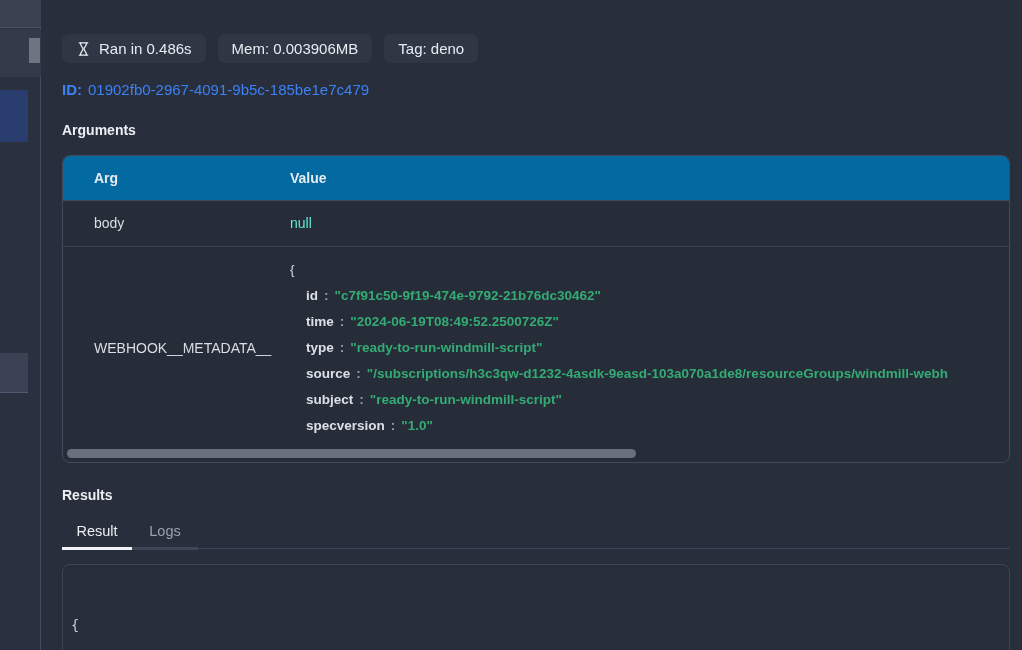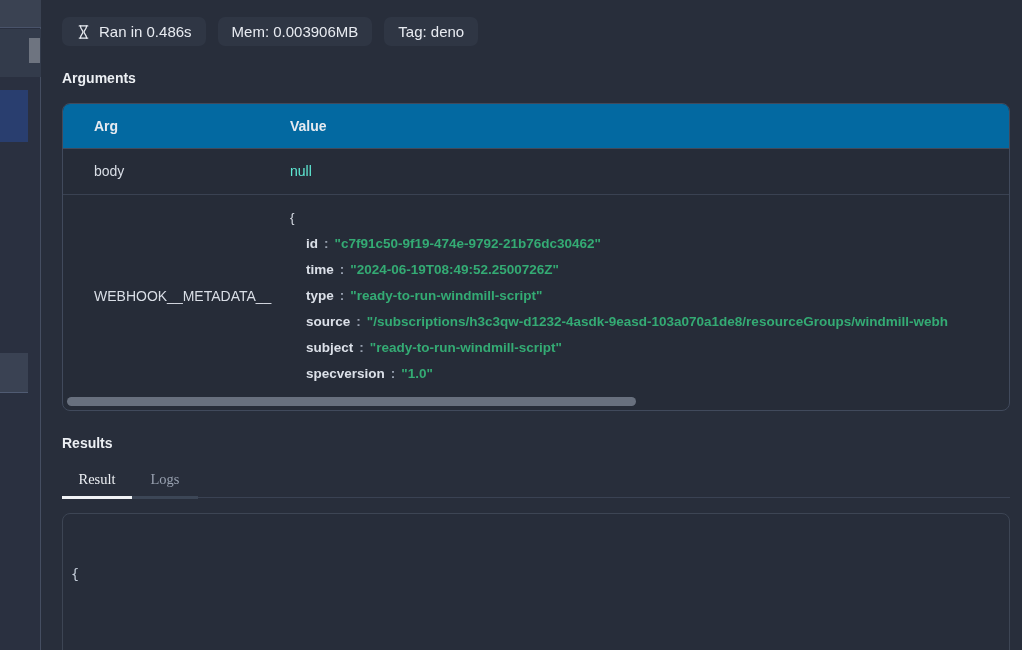--- a/index.html
+++ b/index.html
@@ -22,21 +22,21 @@
     background: #333b4b; }
   .sb-thumb { position: absolute; left: 29px; top: 38px; width: 11px; height: 25px;
     background: #6e7480; }
   .sb-blue { position: absolute; left: 0; top: 90px; width: 28px; height: 52px;
     background: #293e6f; }
   .sb-lower { position: absolute; left: 0; top: 353px; width: 28px; height: 40px;
     background: #3a4253; border-bottom: 1px solid #505b73; }
 
   
   .main { position: absolute; left: 42px; top: 0; width: 980px; height: 468px;
-    padding: 0 12px 0 20px; }
+    padding: 17px 12px 0 20px; }
 
   .badges { display: flex; gap: 12px; margin-top: 17px; }
   .badge {
     display: inline-flex; align-items: center;
     height: 29px; padding: 0 14px;
     background: #2f3644; border-radius: 7px;
     font-size: 15px; color: #e8ebf1; white-space: nowrap;
   }
   .badge .icon { display: inline-flex; margin-right: 8px; }
 
@@ -69,21 +69,21 @@
   .obj-key { color: #dbe0e8; font-weight: 700; }
   .obj-sep { color: #98a1b0; font-weight: 700; margin: 0 6px; }
   .obj-val { color: #34ab74; font-weight: 700; }
 
   .hscroll { height: 15px; padding: 2px 0 4px 4px; }
   .hscroll-thumb { width: 569px; height: 9px; border-radius: 4.5px; background: #68707e; }
 
   
   .tabbar { margin-top: 20px; display: flex; border-bottom: 1px solid #3a4253; width: 948px; }
   .tab { width: 70px; text-align: center; font-size: 14.5px; padding-bottom: 8px;
-    border-bottom: 3px solid transparent; margin-bottom: -2px; cursor: default; font-family: Liberation Serif, serif; }
+    border-bottom: 3px solid transparent; margin-bottom: -2px; cursor: default; }
   .tab.active { color: #eceff3; border-bottom-color: #f0f2f5; }
   .tab.inactive { color: #98a1b0; border-bottom-color: #3c4656; width: 66px; }
 
   .codeblock {
     margin-top: 15px; width: 948px; height: 200px;
     border: 1px solid #3d4554; border-radius: 8px;
     background: #272d3a;
     padding: 10px 8px;
     font-family: "DejaVu Sans Mono", monospace;
     font-size: 13.5px; line-height: 20px;
@@ -116,20 +116,23 @@
       <span>Ran in 0.486s</span>
     </span>
     <span class="badge">
       <span>Mem: 0.003906MB</span>
     </span>
     <span class="badge">
       <span>Tag: deno</span>
     </span>
   </div>
 
+  <div class="id-line">
+    <span class="id-label">ID:</span><span>01902fb0-2967-4091-9b5c-185be1e7c479</span>
+  </div>
 
   <div class="section-title">Arguments</div>
 
   <div class="arg-table">
     <div class="t-row t-head">
       <div class="cell">Arg</div>
       <div class="cell val">Value</div>
     </div>
 
     <div class="t-row t-body1">

